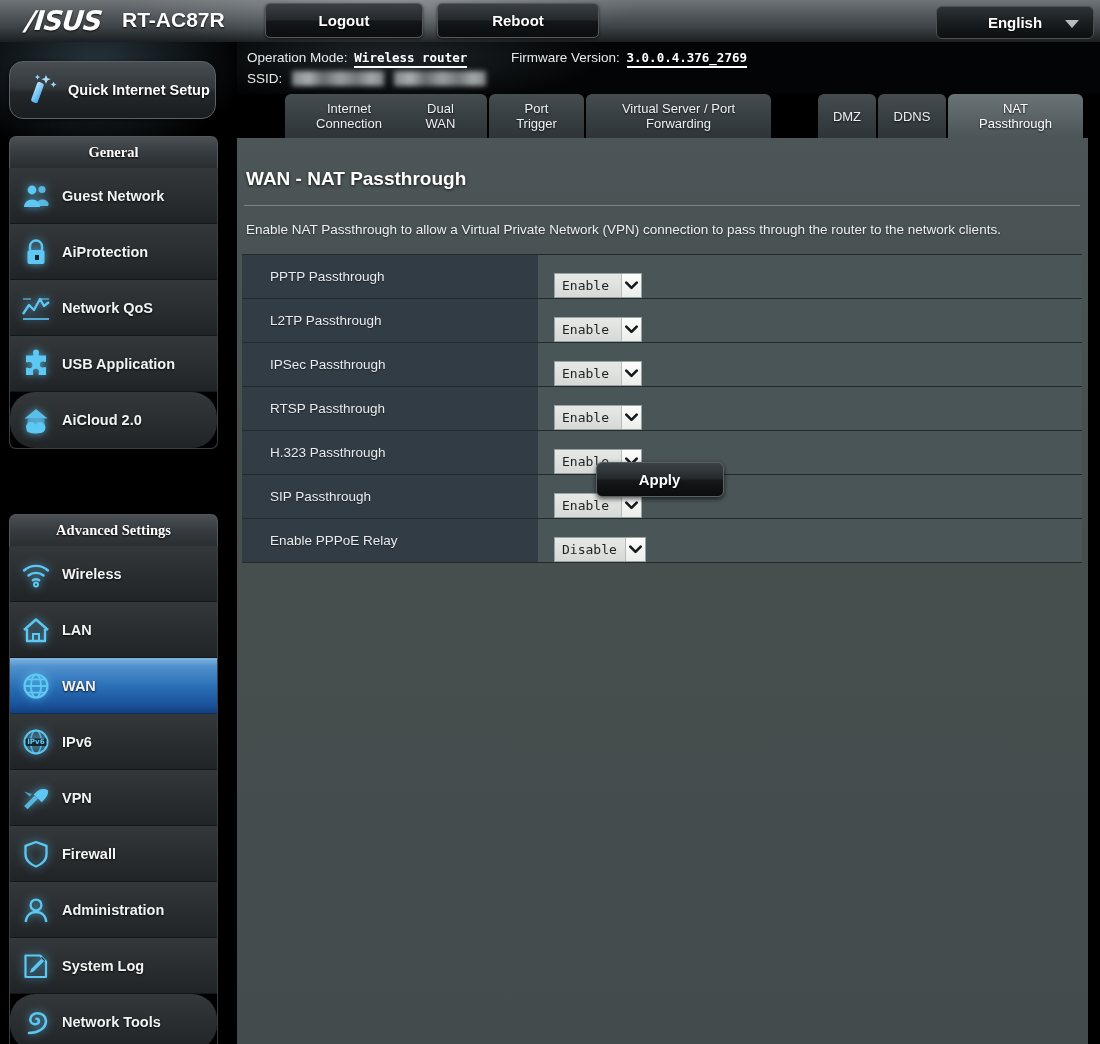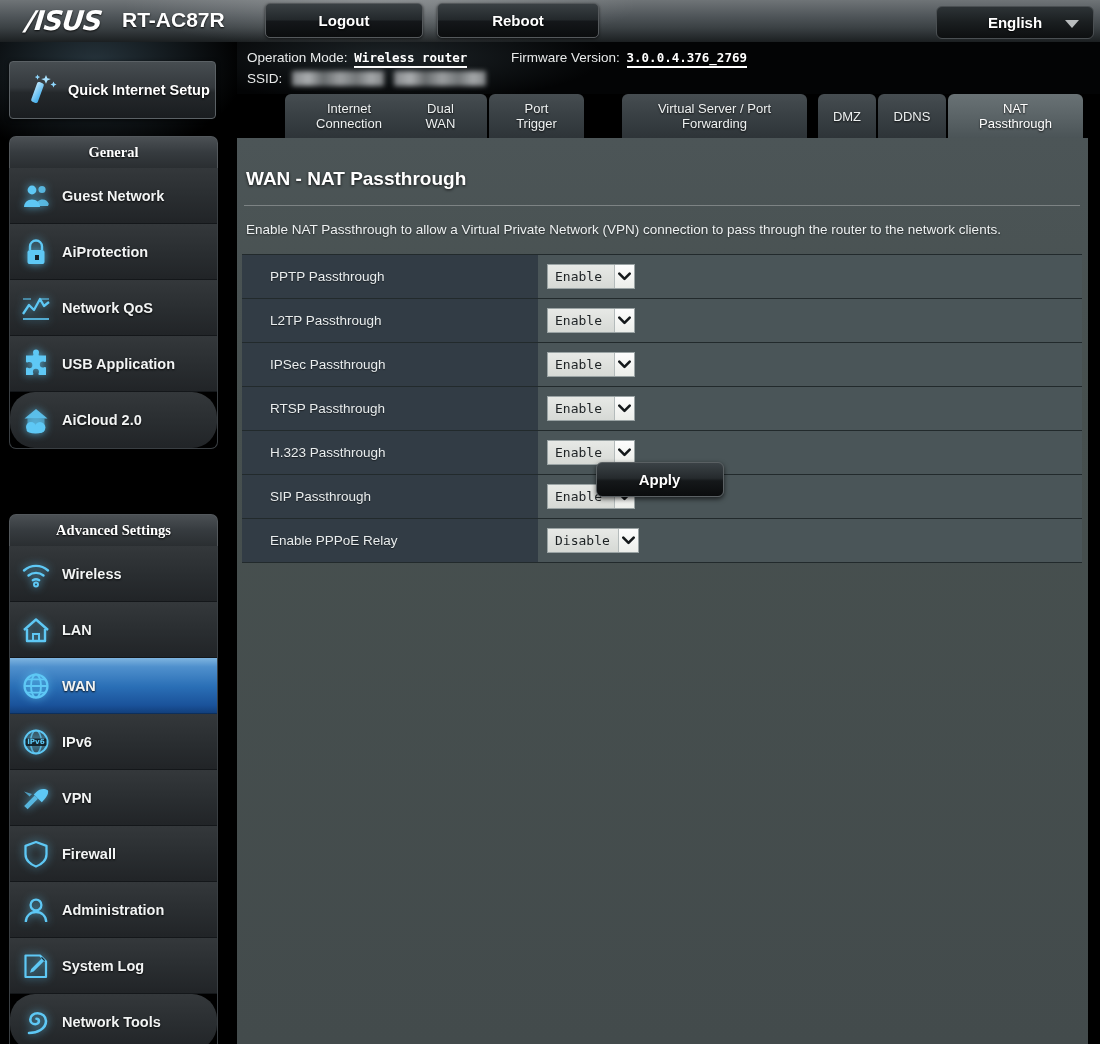--- a/index.html
+++ b/index.html
@@ -94,21 +94,21 @@
 
   
   .sidebar { position: absolute; left: 0; top: 42px; width: 237px; height: 1002px; background: #000; }
   .sidebar-bg-glow {
     position:absolute; left:0; top:0; width:237px; height:110px;
     background: radial-gradient(ellipse at 40% 20%, rgba(70,95,110,.55), rgba(0,0,0,0) 75%);
   }
   .qis-btn {
     position: absolute; left: 9px; top: 19px; width: 207px; height: 58px;
     background: linear-gradient(180deg,#474d51 0%,#34393d 45%,#24282b 55%,#1a1d20 100%);
-    border: 1px solid #5b6165; border-radius: 4px;
+    border: 1px solid #5b6165; border-radius: 14px;
     display: flex; align-items: center; cursor: pointer;
     box-shadow: 0 1px 4px rgba(0,0,0,.7);
   }
   .qis-label {
     color: #fff; font-size: 14.5px; font-weight: 700; line-height: 18px;
     text-shadow: 0 1px 2px #000; margin-left: 8px;
   }
 
   .navgroup { position: absolute; left: 9px; width: 209px; }
   .navgroup-head {
@@ -190,21 +190,21 @@
     border-bottom: 1px solid #222a2c;
   }
   .srow .skey {
     width: 296px; background: #323c45;
     display: flex; align-items: center; padding-left: 28px;
     color: #e9edee; font-size: 13.5px;
     text-shadow: 0 1px 1px rgba(0,0,0,.5);
   }
   .srow .sval {
     flex: 1; background: #4a5558;
-    display: flex; align-items: center; padding-left: 9px;
+    display: flex; align-items: flex-end; padding-left: 16px;
   }
   .fakeselect {
     position: relative; height: 25px;
     background: linear-gradient(180deg,#e7e9e6 0%,#d6d9d5 100%);
     border: 1px solid #9aa3a4;
     display: flex; align-items: center;
     cursor: pointer;
   }
   .fakeselect .fs-text {
     font-family: "DejaVu Sans Mono", monospace;
@@ -449,21 +449,21 @@
 Connection</span>
       </div>
       <div class="tab" style="left: 157px; width: 93px;">
         <span style="white-space: pre-line;">Dual
 WAN</span>
       </div>
       <div class="tab" style="left: 252px; width: 95px;">
         <span style="white-space: pre-line;">Port
 Trigger</span>
       </div>
-      <div class="tab" style="left: 349px; width: 185px; margin-left: 36px;">
+      <div class="tab" style="left: 349px; width: 185px;">
         <span style="white-space: pre-line;">Virtual Server / Port
 Forwarding</span>
       </div>
       <div class="tab" style="left: 581px; width: 58px;">
         <span style="white-space: pre-line;">DMZ</span>
       </div>
       <div class="tab" style="left: 641px; width: 68px;">
         <span style="white-space: pre-line;">DDNS</span>
       </div>
       <div class="tab active" style="left: 711px; width: 135px;">

